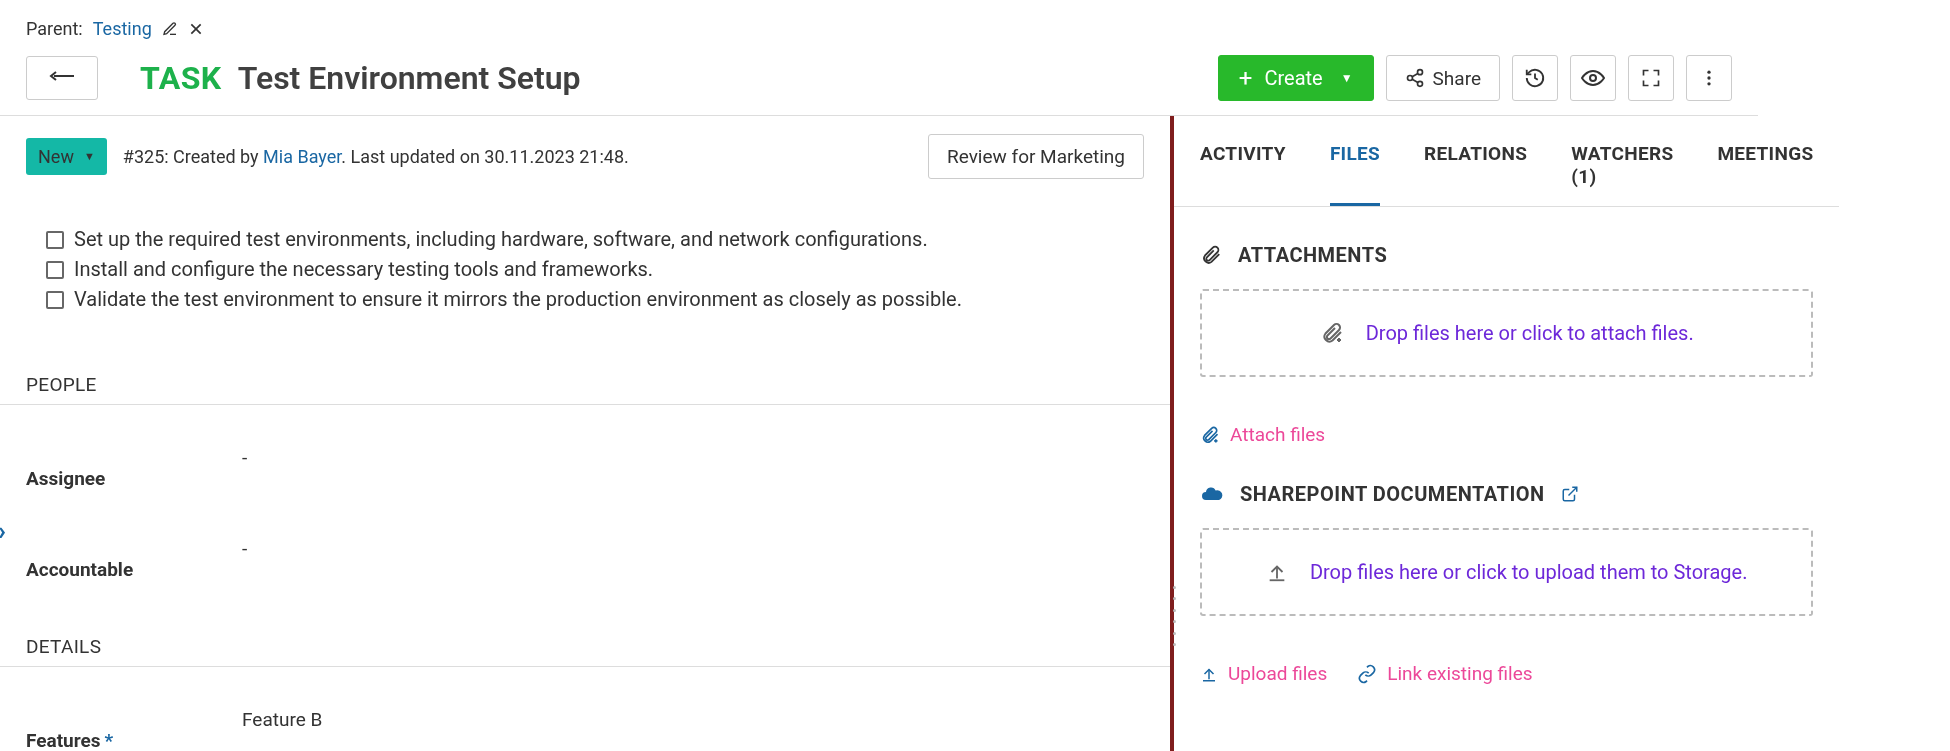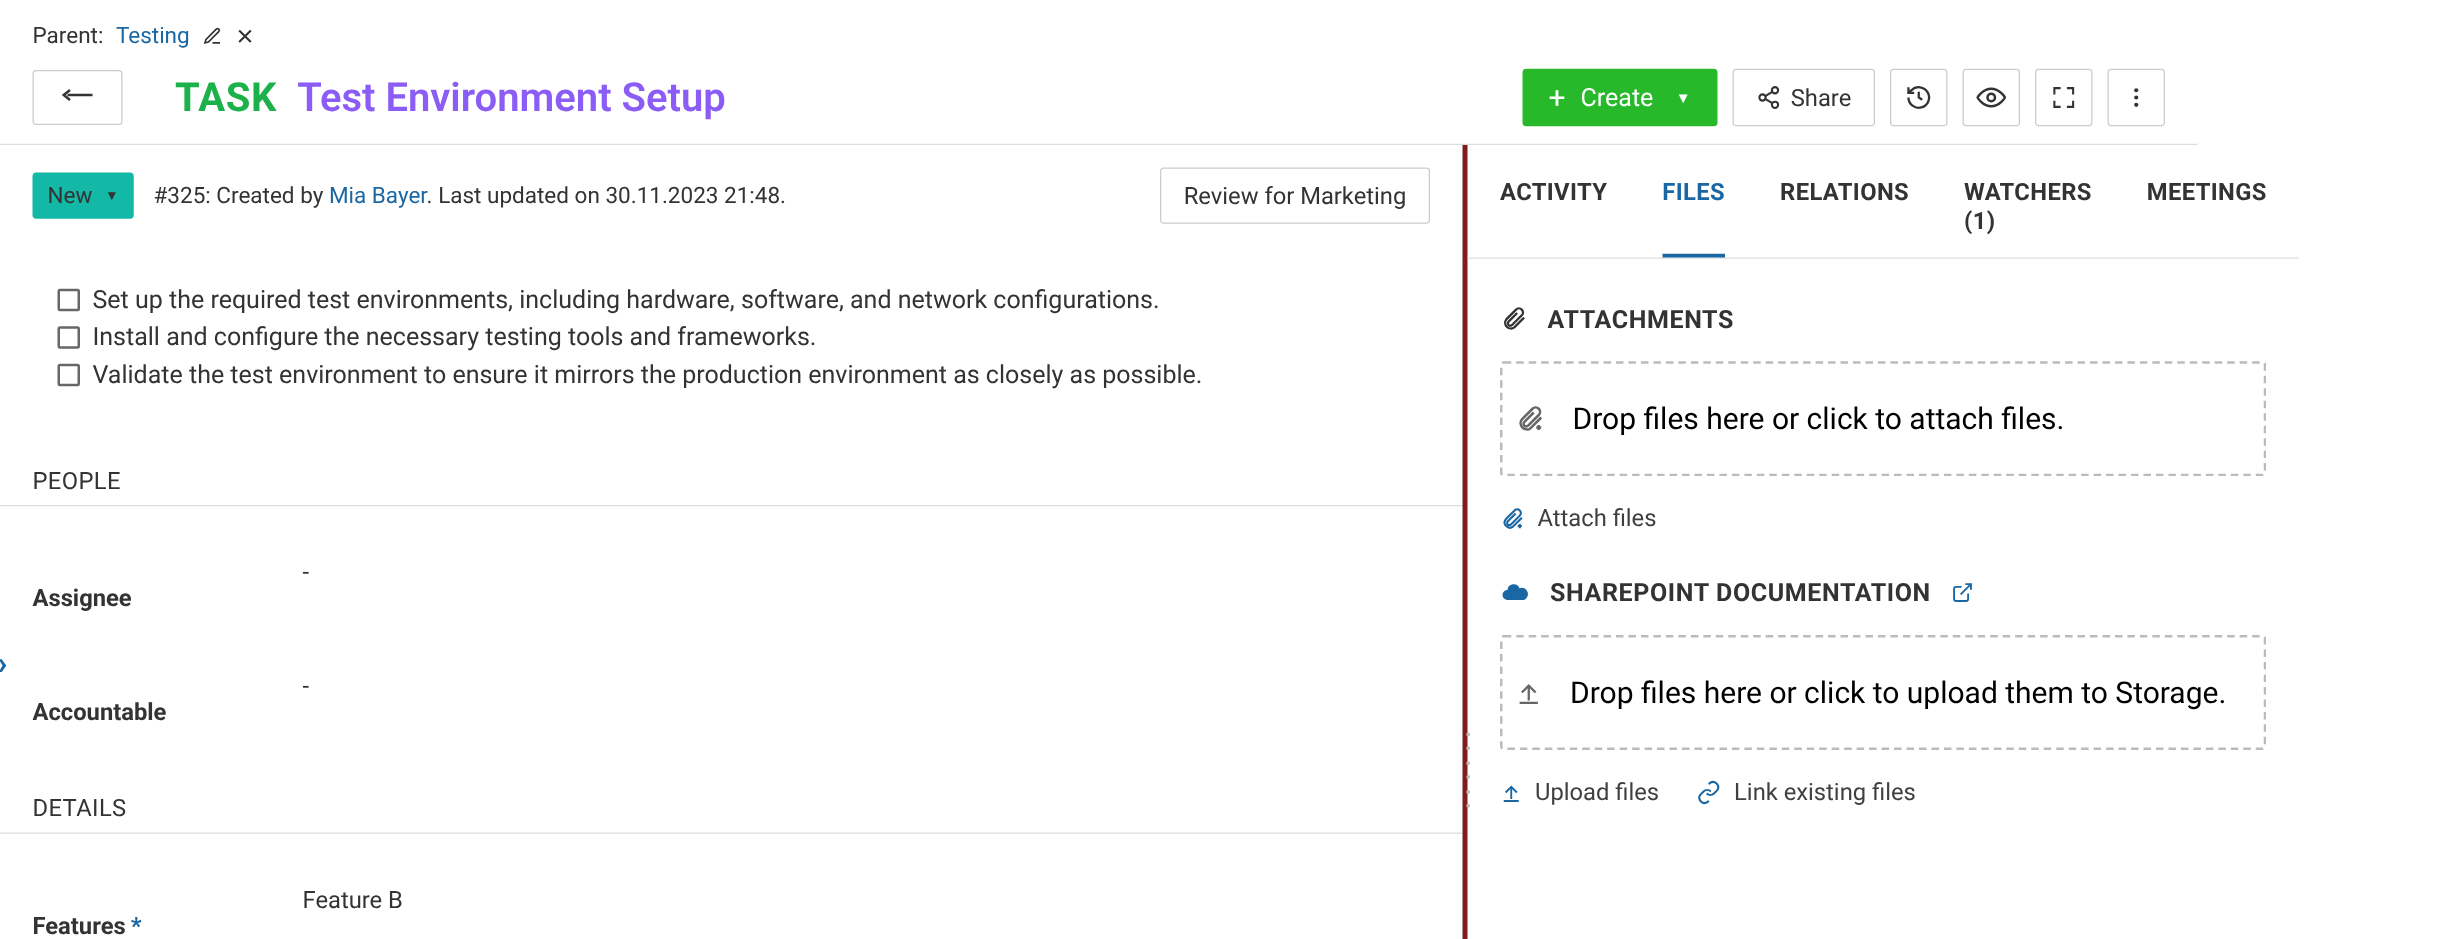--- a/index.html
+++ b/index.html
@@ -31,21 +31,21 @@
     padding: 8px 26px 14px 26px;
   }
   .header-left { display: flex; align-items: center; gap: 42px; }
   .back-btn {
     border: 1px solid #ccc; border-radius: 3px; background: #fff;
     width: 72px; height: 44px; display: flex; align-items: center; justify-content: center;
     cursor: pointer;
   }
   .title-group { display: flex; align-items: baseline; gap: 16px; }
   .type-label { color: #1db14b; font-size: 32px; font-weight: 700; letter-spacing: 0.5px; }
-  .title-text { color: #8b5cf6; font-size: 32px; font-weight: 600; }
+  .title-text { color: #404040; font-size: 32px; font-weight: 600; }
 
   .header-right { display: flex; align-items: center; gap: 12px; }
   .btn {
     border: 1px solid #ccc; background: #fff; border-radius: 3px;
     height: 46px; display: flex; align-items: center; justify-content: center;
     padding: 0 18px; cursor: pointer; font-size: 19px; color: #333;
   }
   .btn.icon-only { padding: 0; width: 46px; }
   .btn.green {
     background: #28b92b; border-color: #28b92b; color: #fff;
@@ -140,28 +140,28 @@
   }
   .r-heading {
     display: flex; align-items: center; gap: 16px;
     font-size: 20px; font-weight: 700; letter-spacing: 0.5px;
     margin-bottom: 22px;
   }
   .r-heading .cloud { color: #1a67a3; }
 
   .dropzone {
     border: 2px dashed #bbb; border-radius: 3px;
-    color: #000000; font-size: 24px;
-    display: flex; align-items: center; justify-content: flex-start; gap: 22px;
+    color: #6d28d9; font-size: 20px;
+    display: flex; align-items: center; justify-content: center; gap: 22px;
     padding: 30px 10px; cursor: pointer;
   }
   .link-row {
     display: flex; gap: 30px; padding: 22px 0 0 0;
   }
-  .link-row a { display: flex; align-items: center; gap: 10px; font-size: 19px; color: #404040; }
+  .link-row a { display: flex; align-items: center; gap: 10px; font-size: 19px; color: #ec4899; margin-top: 24px; }
 
   
   .drag-handle {
     position: absolute; left: -3px; top: 470px; width: 6px; height: 60px;
     display: flex; flex-direction: column; justify-content: space-between;
     cursor: col-resize;
   }
   .drag-handle span { width: 3px; height: 3px; background: #bbb; border-radius: 50%; margin: 0 auto; }
 
   svg { display: block; }

